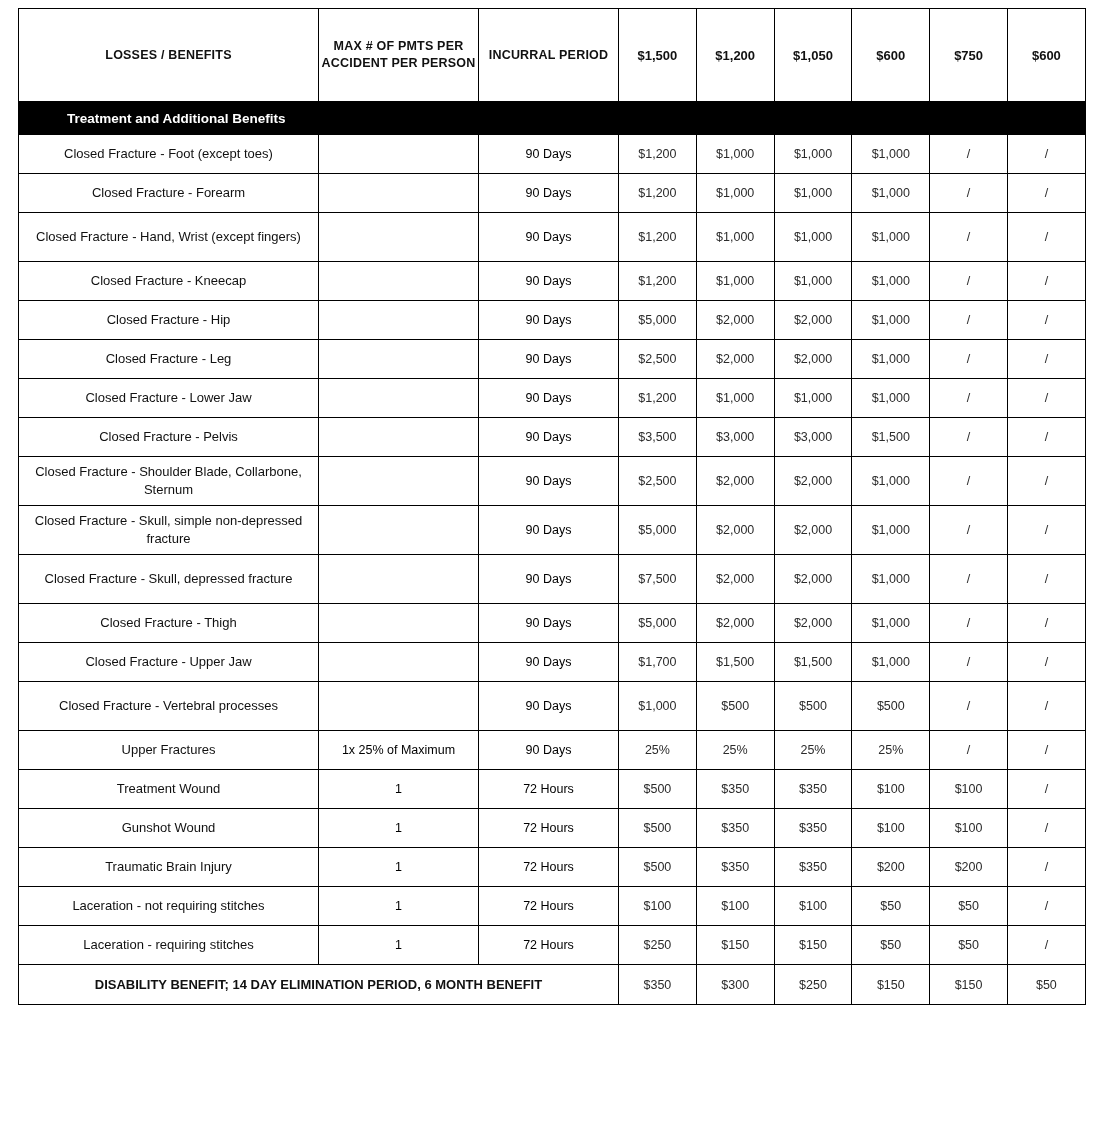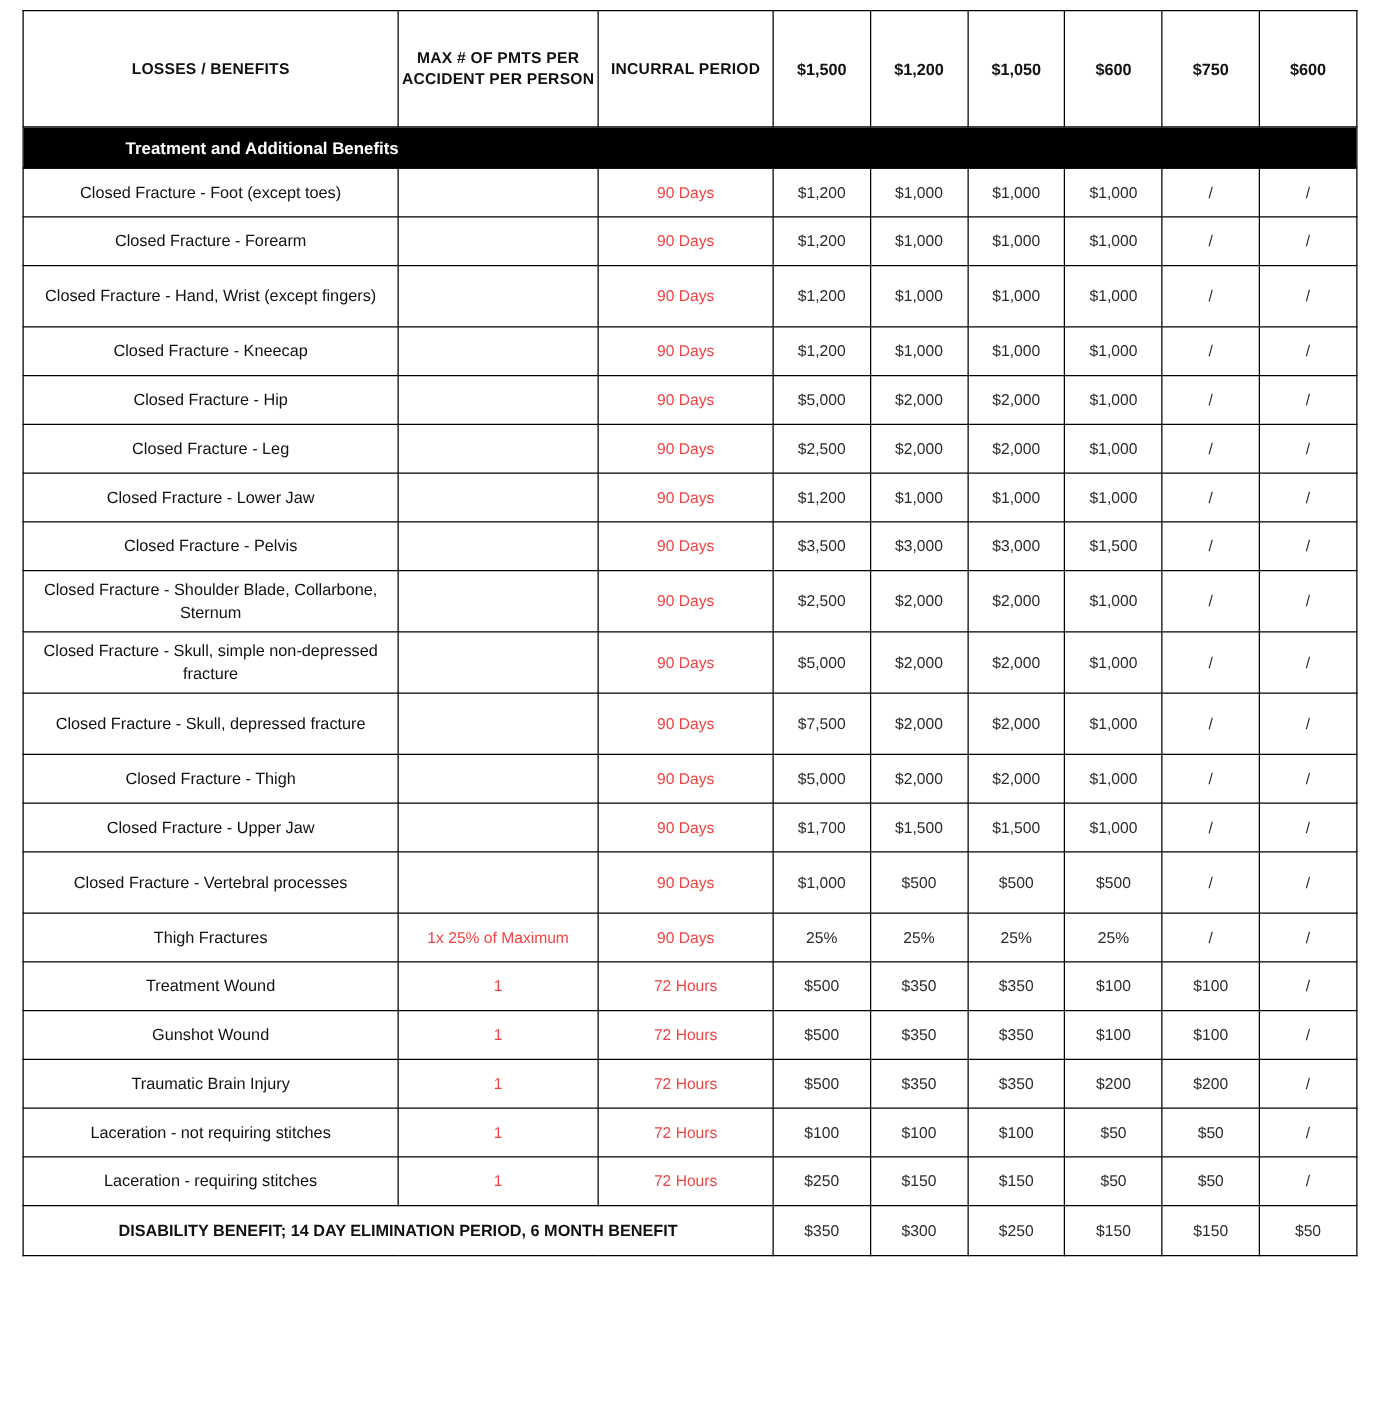--- a/index.html
+++ b/index.html
@@ -89,36 +89,37 @@
     height:32px;
     font-weight:bold;
     font-size:13.5px;
     text-align:center;
     border-left:1.5px solid #000;
     border-right:1.5px solid #000;
   }
   .section-band .band-inner{
     display:block;
     width:300px;
-    text-align:right;
+    text-align:left;
+    padding-left:48px;
   }
 
   
   td.lbl{
     text-align:center;
     font-weight:normal;
     font-size:13px;
     line-height:1.35;
     padding:8px 10px;
     color:#111111;
   }
   td.mid{
     text-align:center;
     font-size:12.5px;
-    color:#ef4444;
+    color:#000000;
     padding:8px 4px;
     font-weight:400;
   }
   td.val{
     text-align:center;
     font-size:12.5px;
     color:#2b2b2b;
     padding:8px 2px;
     font-weight:400;
   }
@@ -343,21 +344,21 @@
           <td class="mid"></td>
           <td class="mid">90 Days</td>
           <td class="val">$1,000</td>
           <td class="val">$500</td>
           <td class="val">$500</td>
           <td class="val">$500</td>
           <td class="val">/</td>
           <td class="val">/</td>
         </tr>
         <tr class="datarow">
-          <td class="lbl">Thigh Fractures</td>
+          <td class="lbl">Upper Fractures</td>
           <td class="mid">1x 25% of Maximum</td>
           <td class="mid">90 Days</td>
           <td class="val">25%</td>
           <td class="val">25%</td>
           <td class="val">25%</td>
           <td class="val">25%</td>
           <td class="val">/</td>
           <td class="val">/</td>
         </tr>
         <tr class="datarow">

